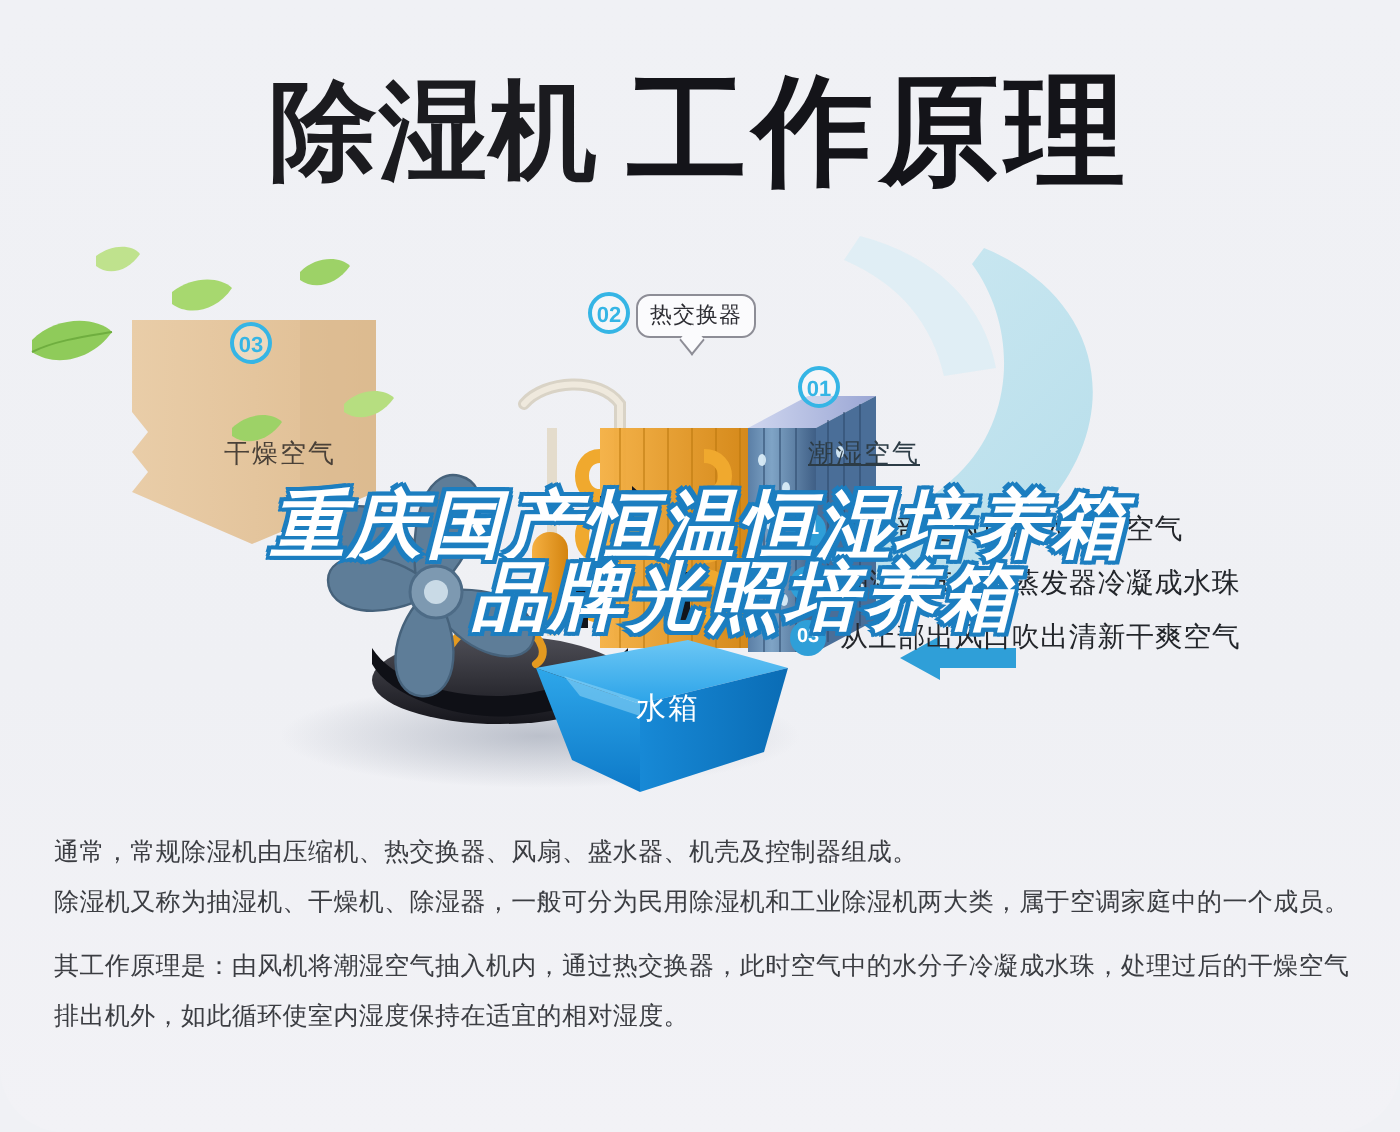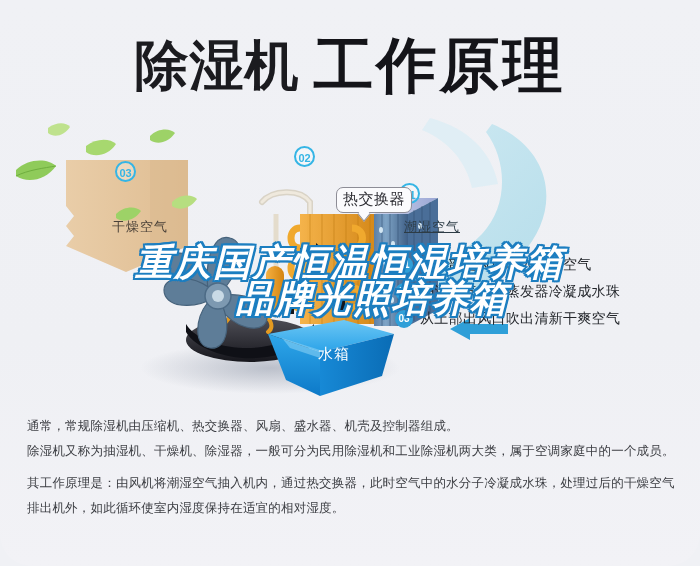--- a/index.html
+++ b/index.html
@@ -85,31 +85,30 @@
     letter-spacing: 1px;
     color: #2a2a30;
     white-space: nowrap;
   }
   #lbl-wet  { left: 404px; top: 218px; color: #2d3c46; text-decoration: underline; }
   #lbl-dry  { left: 112px; top: 218px; color: #4a4138; }
   #lbl-tank { left: 318px; top: 345px; color: #ffffff; font-size: 15px; letter-spacing:1px;}
 
   .bubble {
     position: absolute;
-    left: 336px;
+    left: 318px;
     top: 147px;
     border: 1.6px solid #8d8d96;
     border-radius: 7px;
     background: #fbfbfd;
     padding: 2px 6px 3px 6px;
-    font-size: 15px;
+    font-size: 11px;
     color: #2d2d33;
     letter-spacing: 0.5px;
     white-space: nowrap;
-    margin-top: 40px;
   }
   .bubble::after {
     content: "";
     position: absolute;
     left: 22px;
     bottom: -7px;
     width: 9px;
     height: 9px;
     background: #fbfbfd;
     border-right: 1.6px solid #8d8d96;

